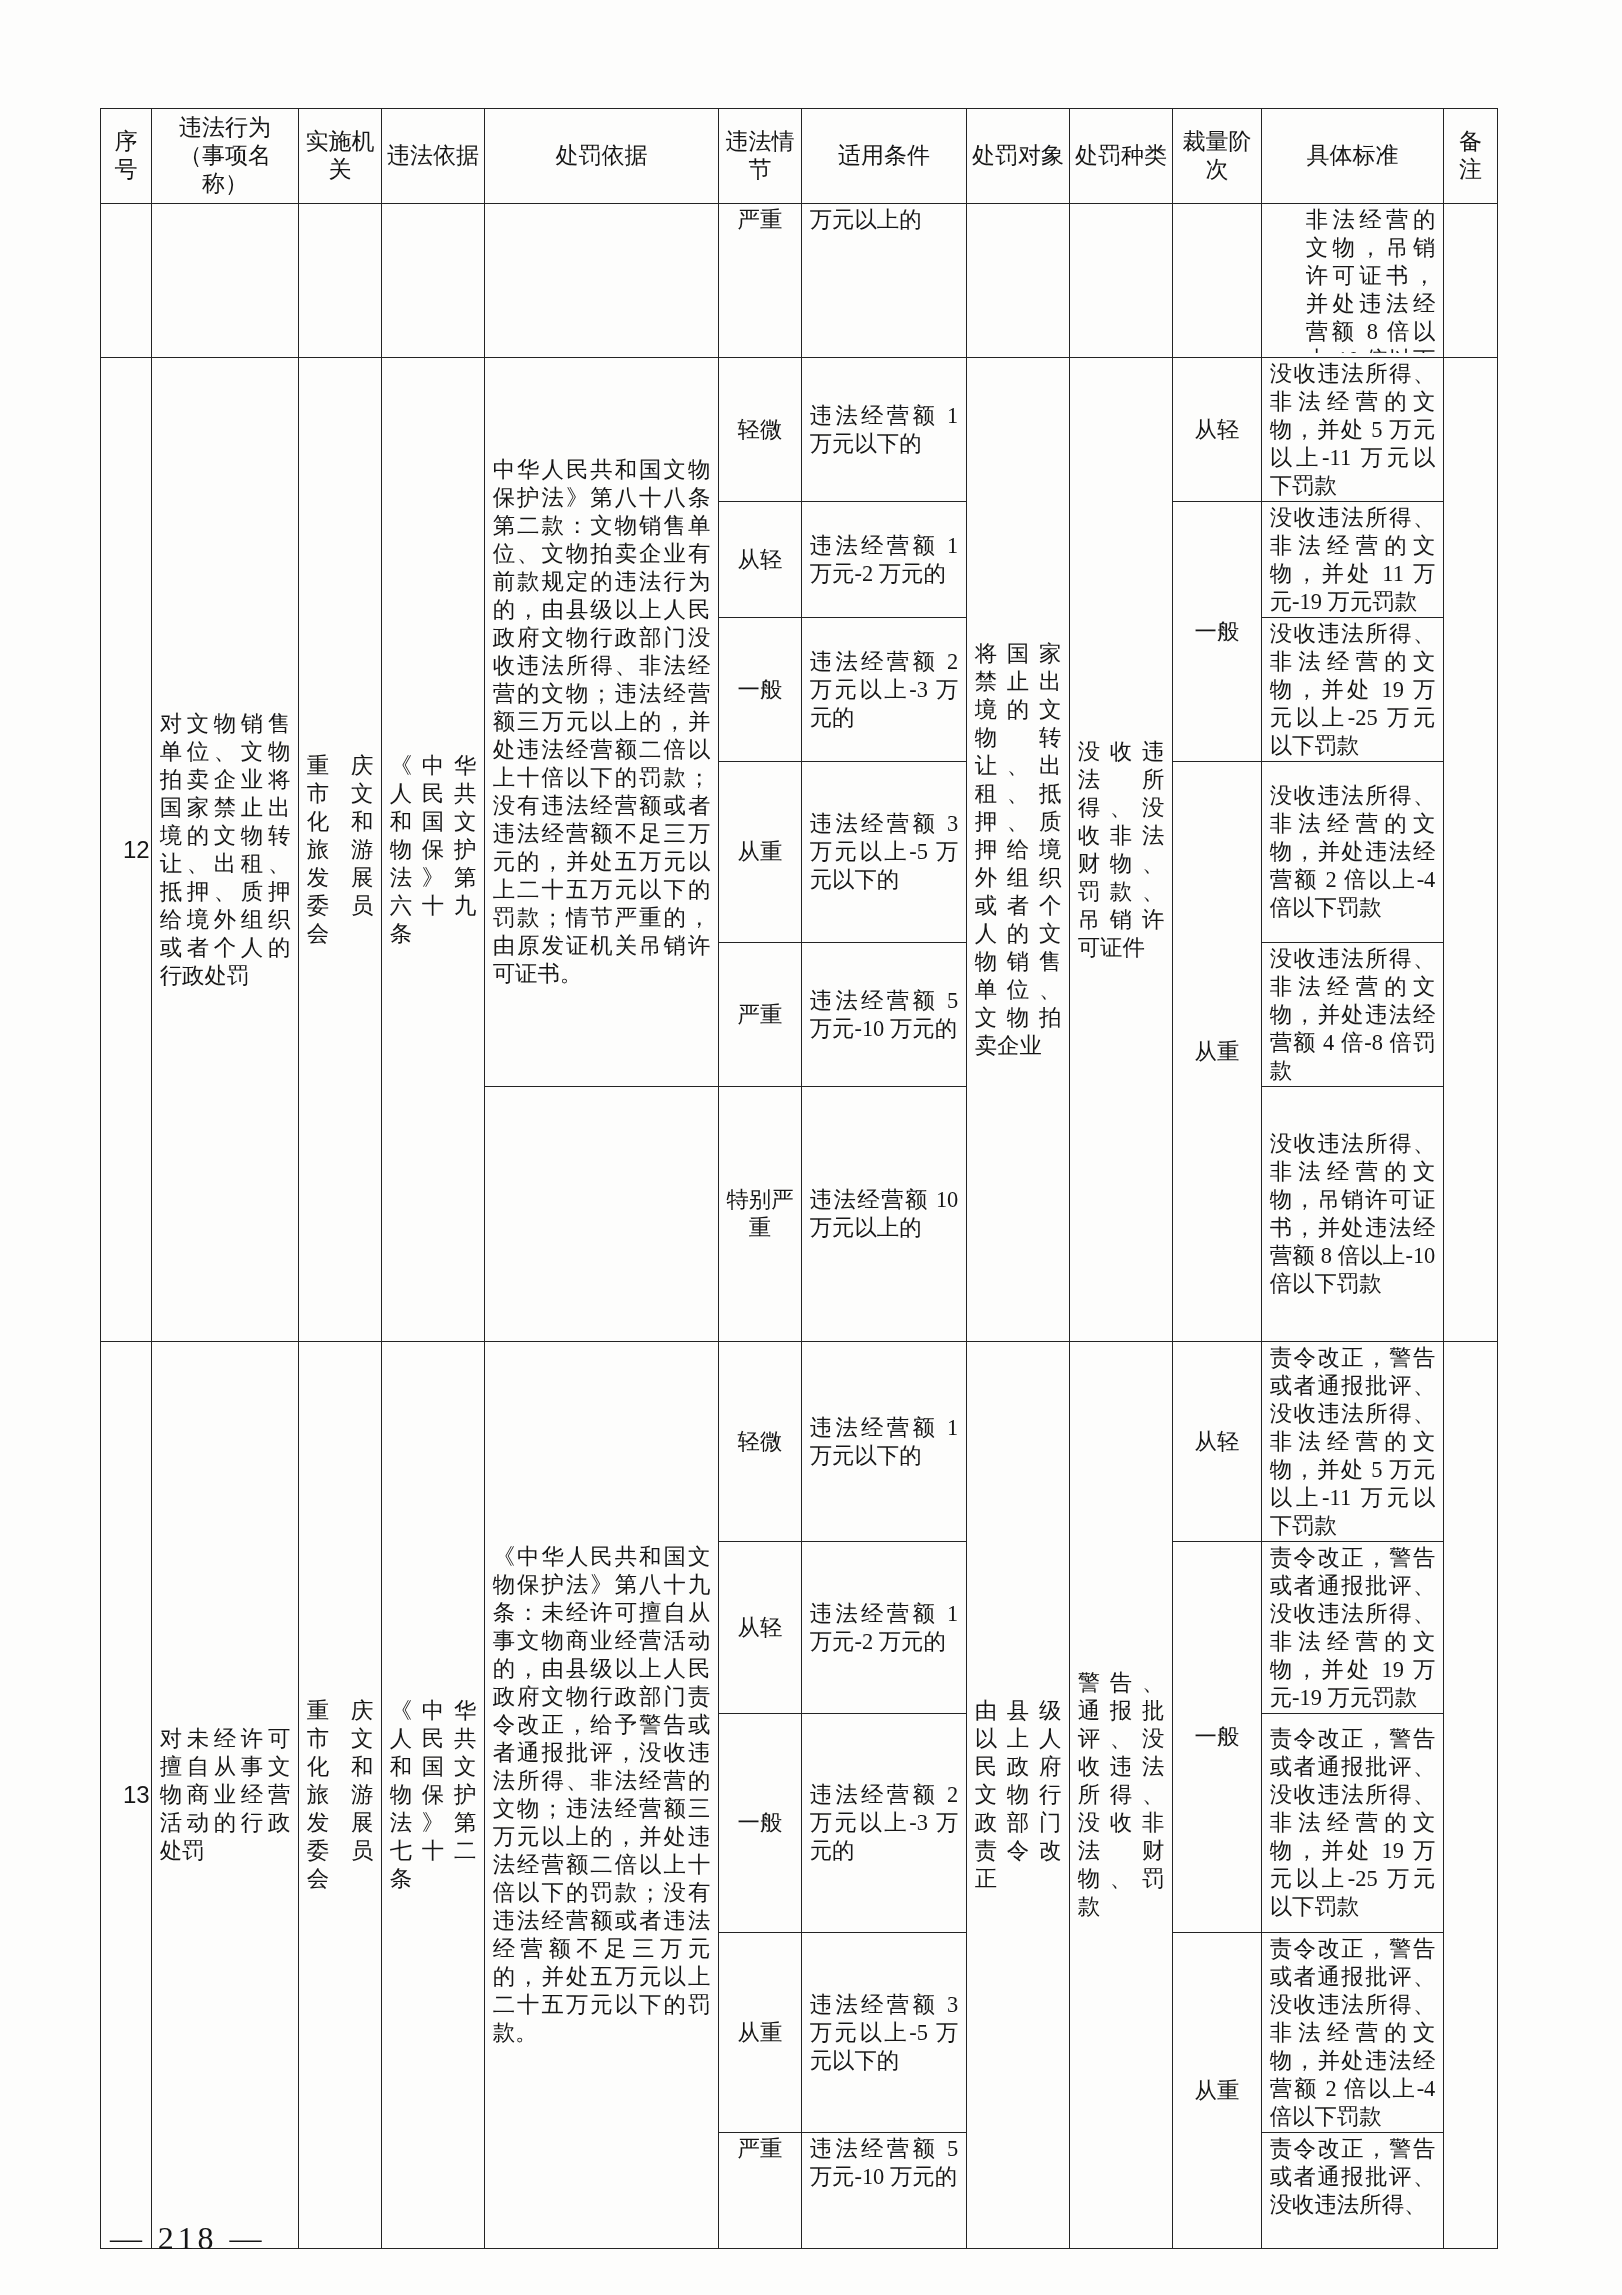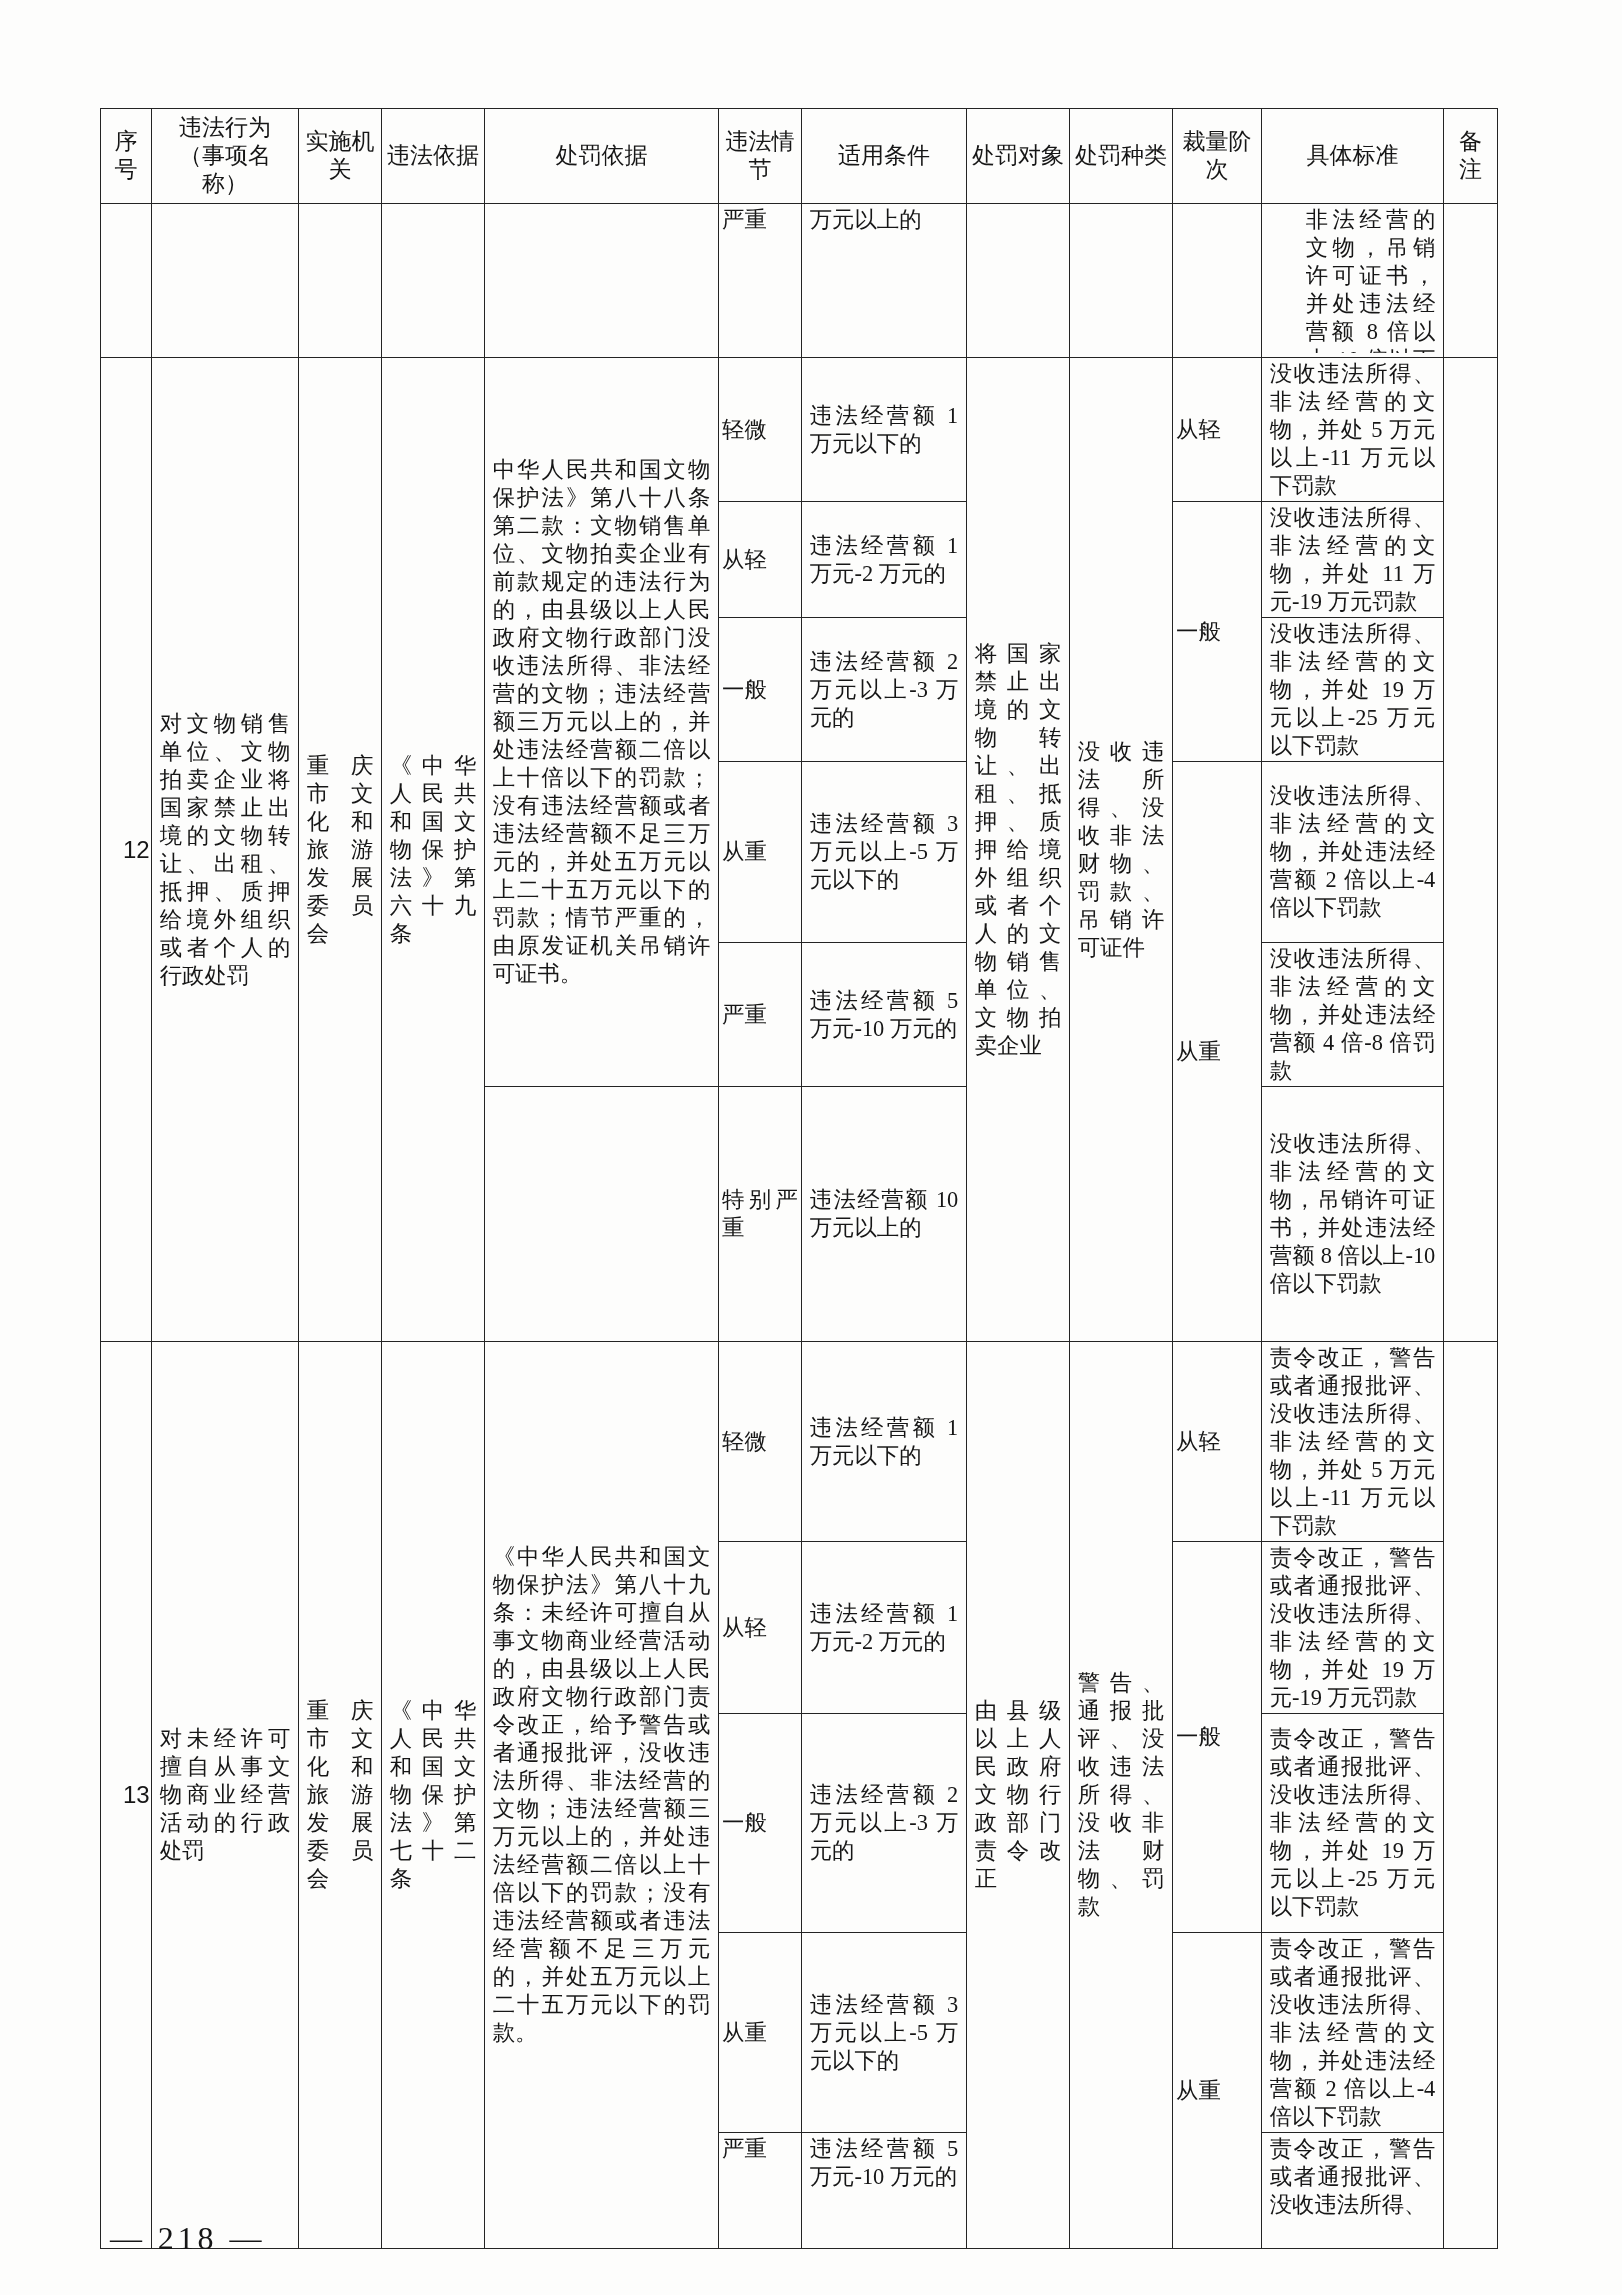--- a/index.html
+++ b/index.html
@@ -23,21 +23,21 @@
     line-height:28px;
     vertical-align:middle;
     text-align:justify;
   }
   th {
     font-weight:normal;
     font-size:23px;
     text-align:center;
     padding:1.5px 4.6px;
   }
-  .c   { padding:1.5px 3.1px; }
+  .c   { text-align:center; padding:1.5px 3.1px; }
   .top { vertical-align:top; }
   .num { font-family:"Liberation Sans","DejaVu Sans",sans-serif; font-size:24px; text-align:center;padding-left:22px; }
   .clip-a { max-height:147px; overflow:hidden;margin-left:36px; }
   .clip-b { max-height:85px; overflow:hidden; }
   .pagenum {
     position:absolute; left:110px; top:2220px;
     font-size:32px; letter-spacing:3.9px;
   }
 </style>
 </head>

